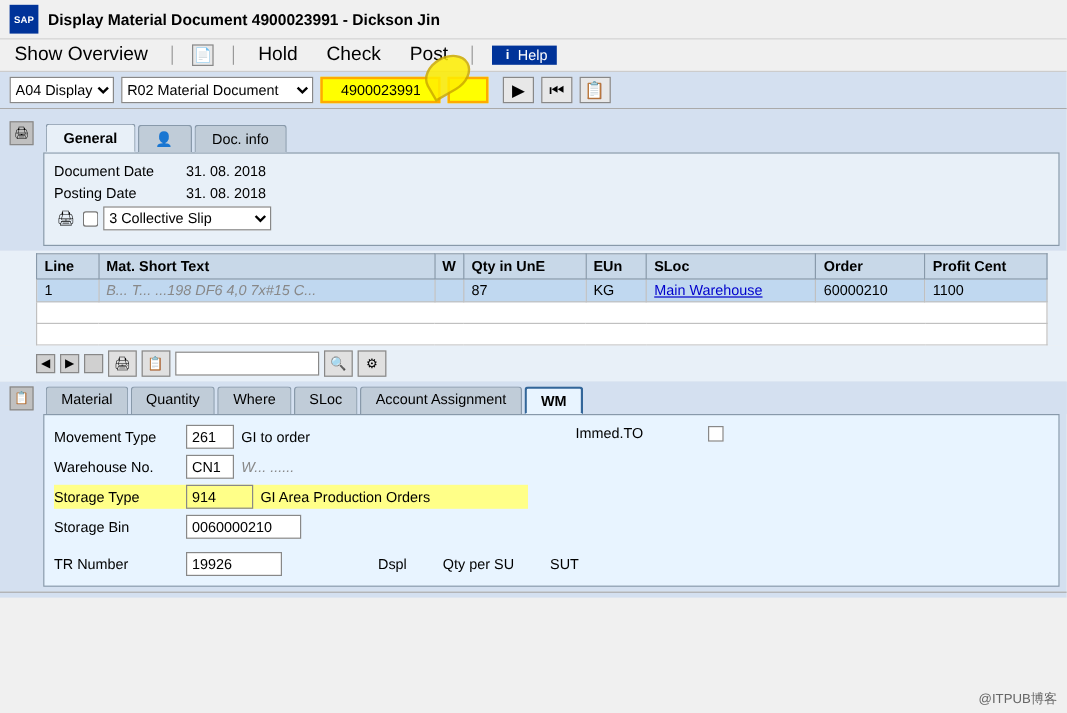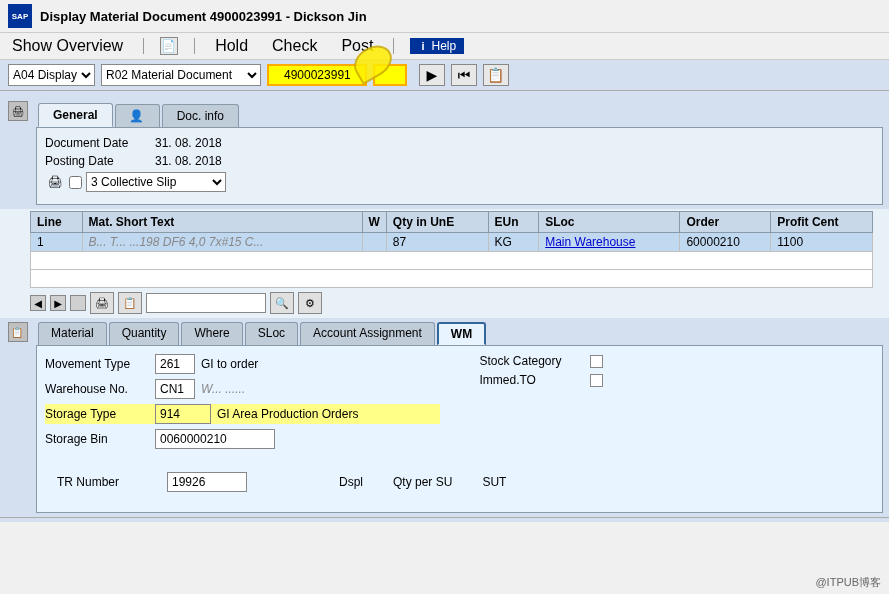--- a/index.html
+++ b/index.html
@@ -249,37 +249,33 @@
             <input type="text" class="bottom-input" value="CN1" style="width: 40px; margin-right: 6px;">
             <span style="color:#888; font-style:italic;">W... ......</span>
           </div>
           <div class="bottom-form-row highlight-row" style="background:#ffff88;">
             <span class="bottom-label">Storage Type</span>
             <input type="text" class="bottom-input" value="914" style="width: 56px; margin-right: 6px; background: rgb(255, 255, 136);">
             <span>GI Area Production Orders</span>
           </div>
           <div class="bottom-form-row">
             <span class="bottom-label">Storage Bin</span>
-            <input type="text" class="bottom-input" value="0060000210" style="width: 120px;">
+            <input type="text" class="bottom-input" value="0060000210" style="width: 96px;">
           </div>
         </div>
         <div class="bottom-form-col">
-          <div class="bottom-form-row">
-            <span class="bottom-label">Stock Category</span>
-            <div class="checkbox-small"></div>
-          </div>
           <div class="bottom-form-row">
             <span class="bottom-label">Immed.TO</span>
             <div class="checkbox-small"></div>
           </div>
         </div>
       </div>
 
       <div style="display:flex; align-items:center; margin-top:6px; gap:80px;">
-        <div class="bottom-form-row" style="margin:12px;">
+        <div class="bottom-form-row" style="margin:0;">
           <span class="bottom-label">TR Number</span>
           <input type="text" class="bottom-input" value="19926" style="width: 80px;">
         </div>
         <div style="display:flex; align-items:center; gap:30px;">
           <span>Dspl</span>
           <span>Qty per SU</span>
           <span>SUT</span>
         </div>
       </div>
     </div>

